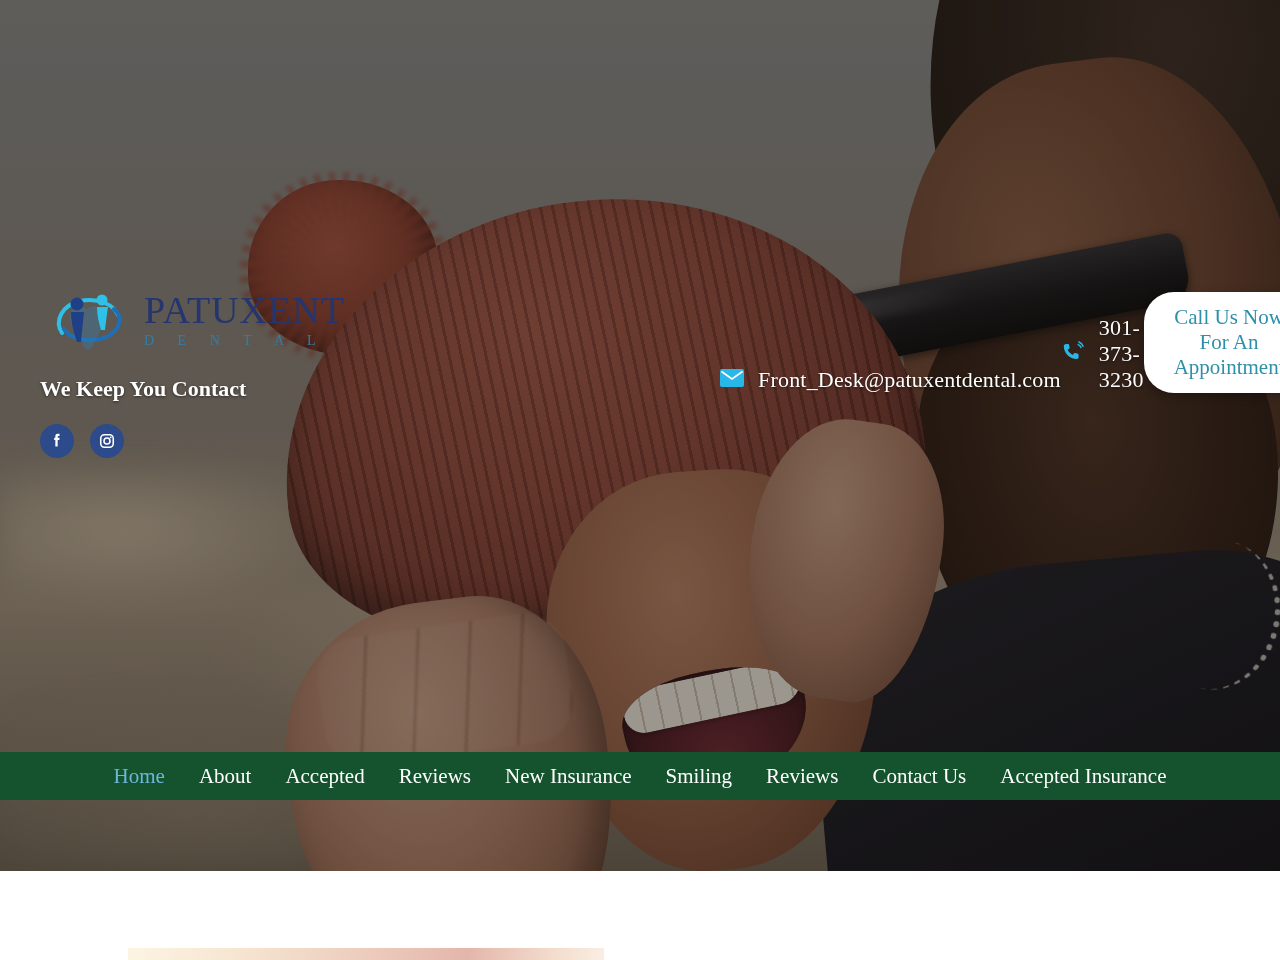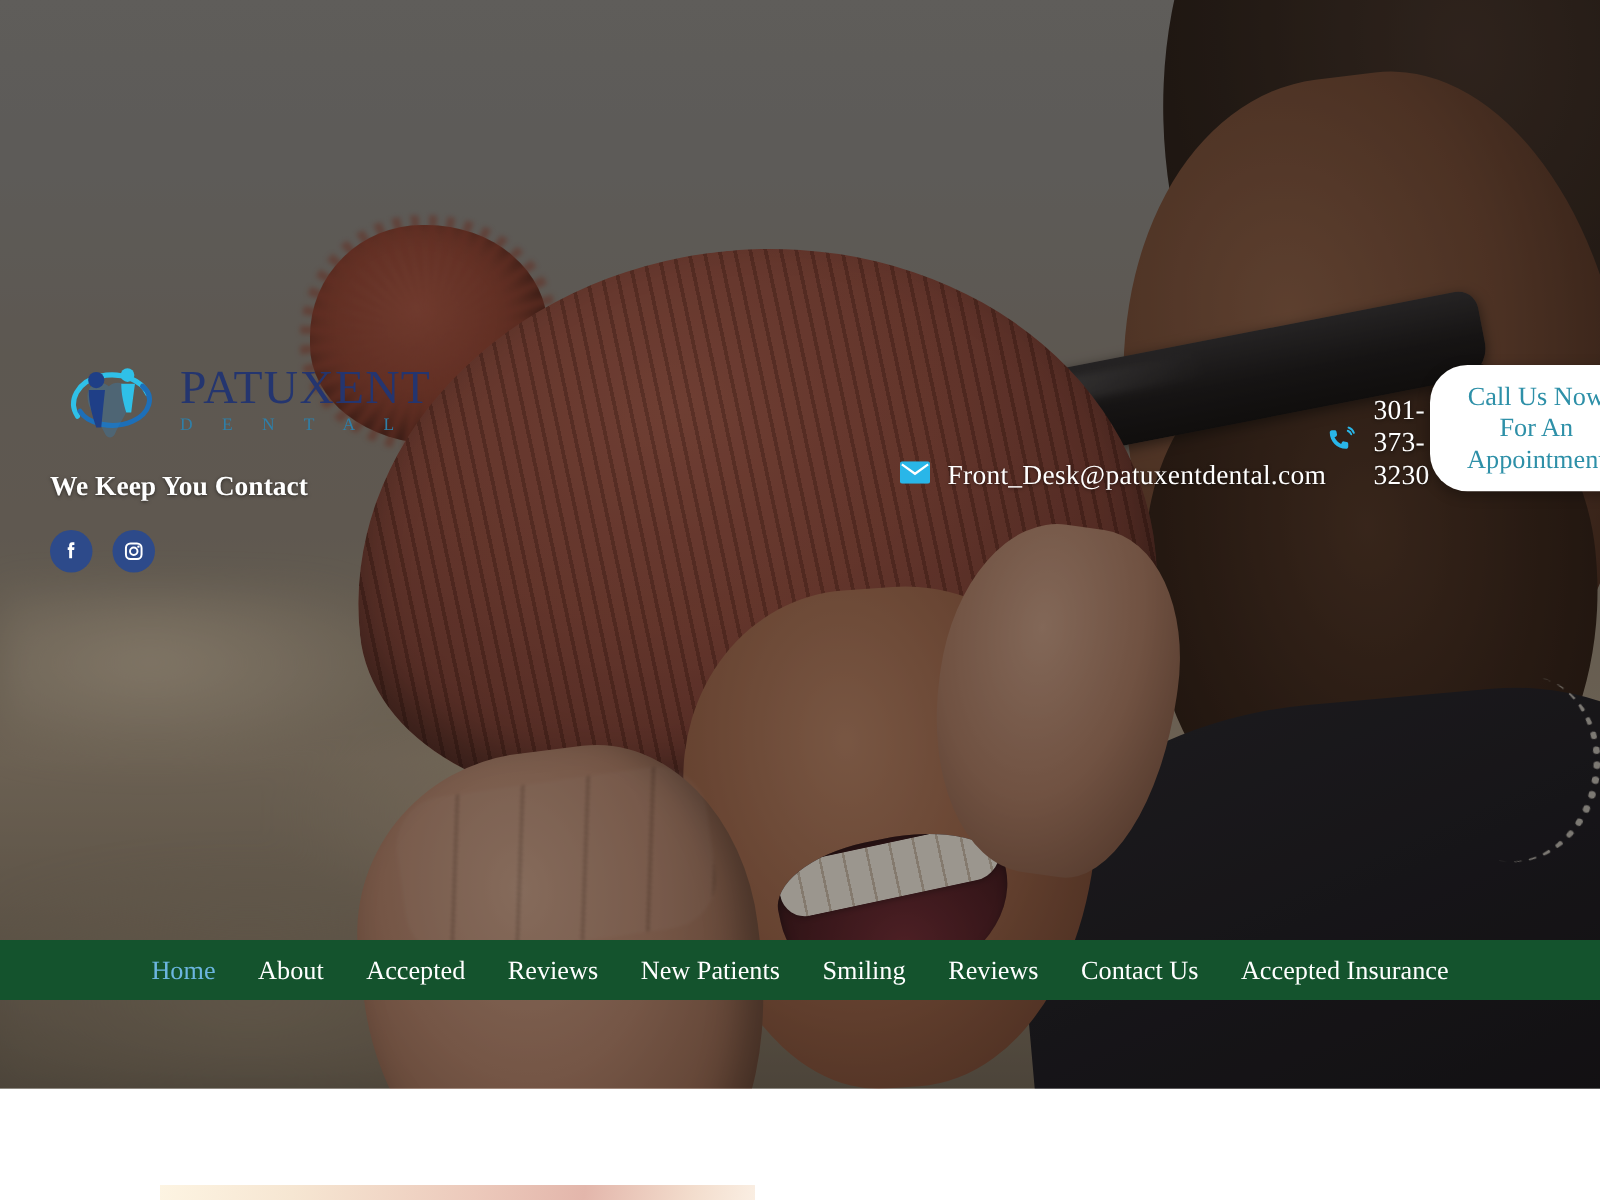--- a/index.html
+++ b/index.html
@@ -345,21 +345,21 @@
 
     <button class="cta-button">Call Us Now For An Appointment</button>
   </div>
 </div>
 
 <nav class="navbar">
   <a class="nav-item active">Home</a>
   <a class="nav-item">About</a>
   <a class="nav-item">Accepted</a>
   <a class="nav-item">Reviews</a>
-  <a class="nav-item">New Patients</a>
+  <a class="nav-item">New Insurance</a>
   <a class="nav-item">Smiling</a>
   <a class="nav-item">Reviews</a>
   <a class="nav-item">Contact Us</a>
   <a class="nav-item">Accepted Insurance</a>
 </nav>
 
 <div class="content">
   <div class="content-img"></div>
 </div>
 

